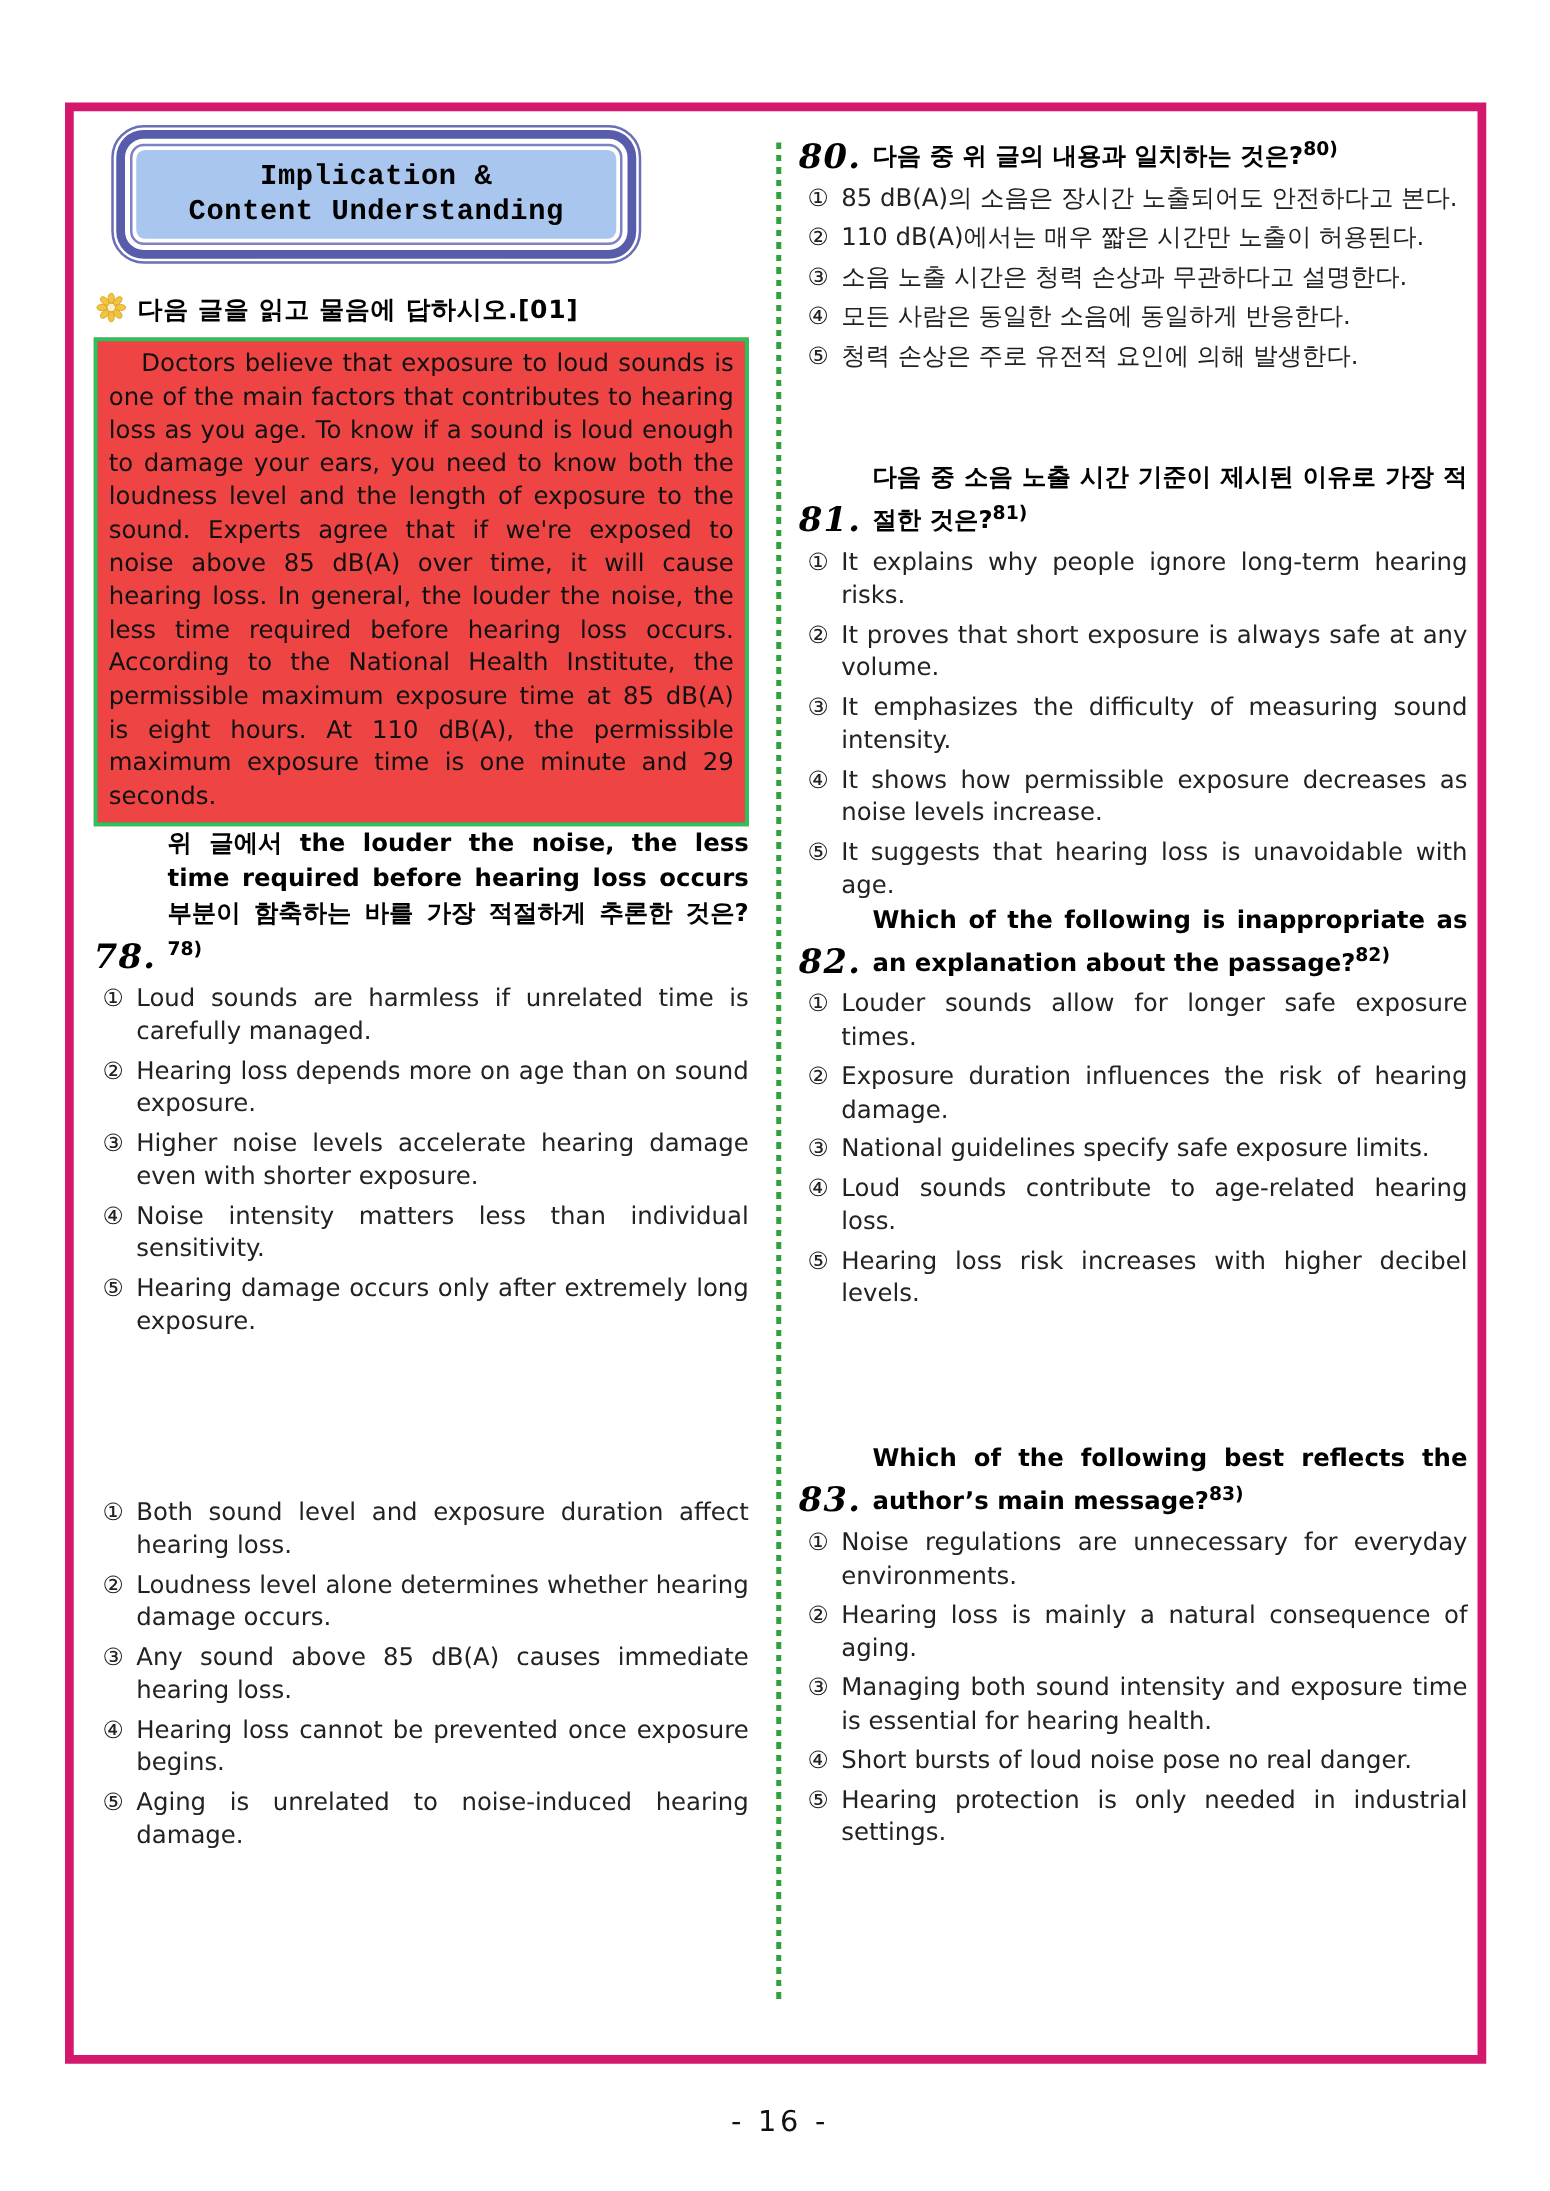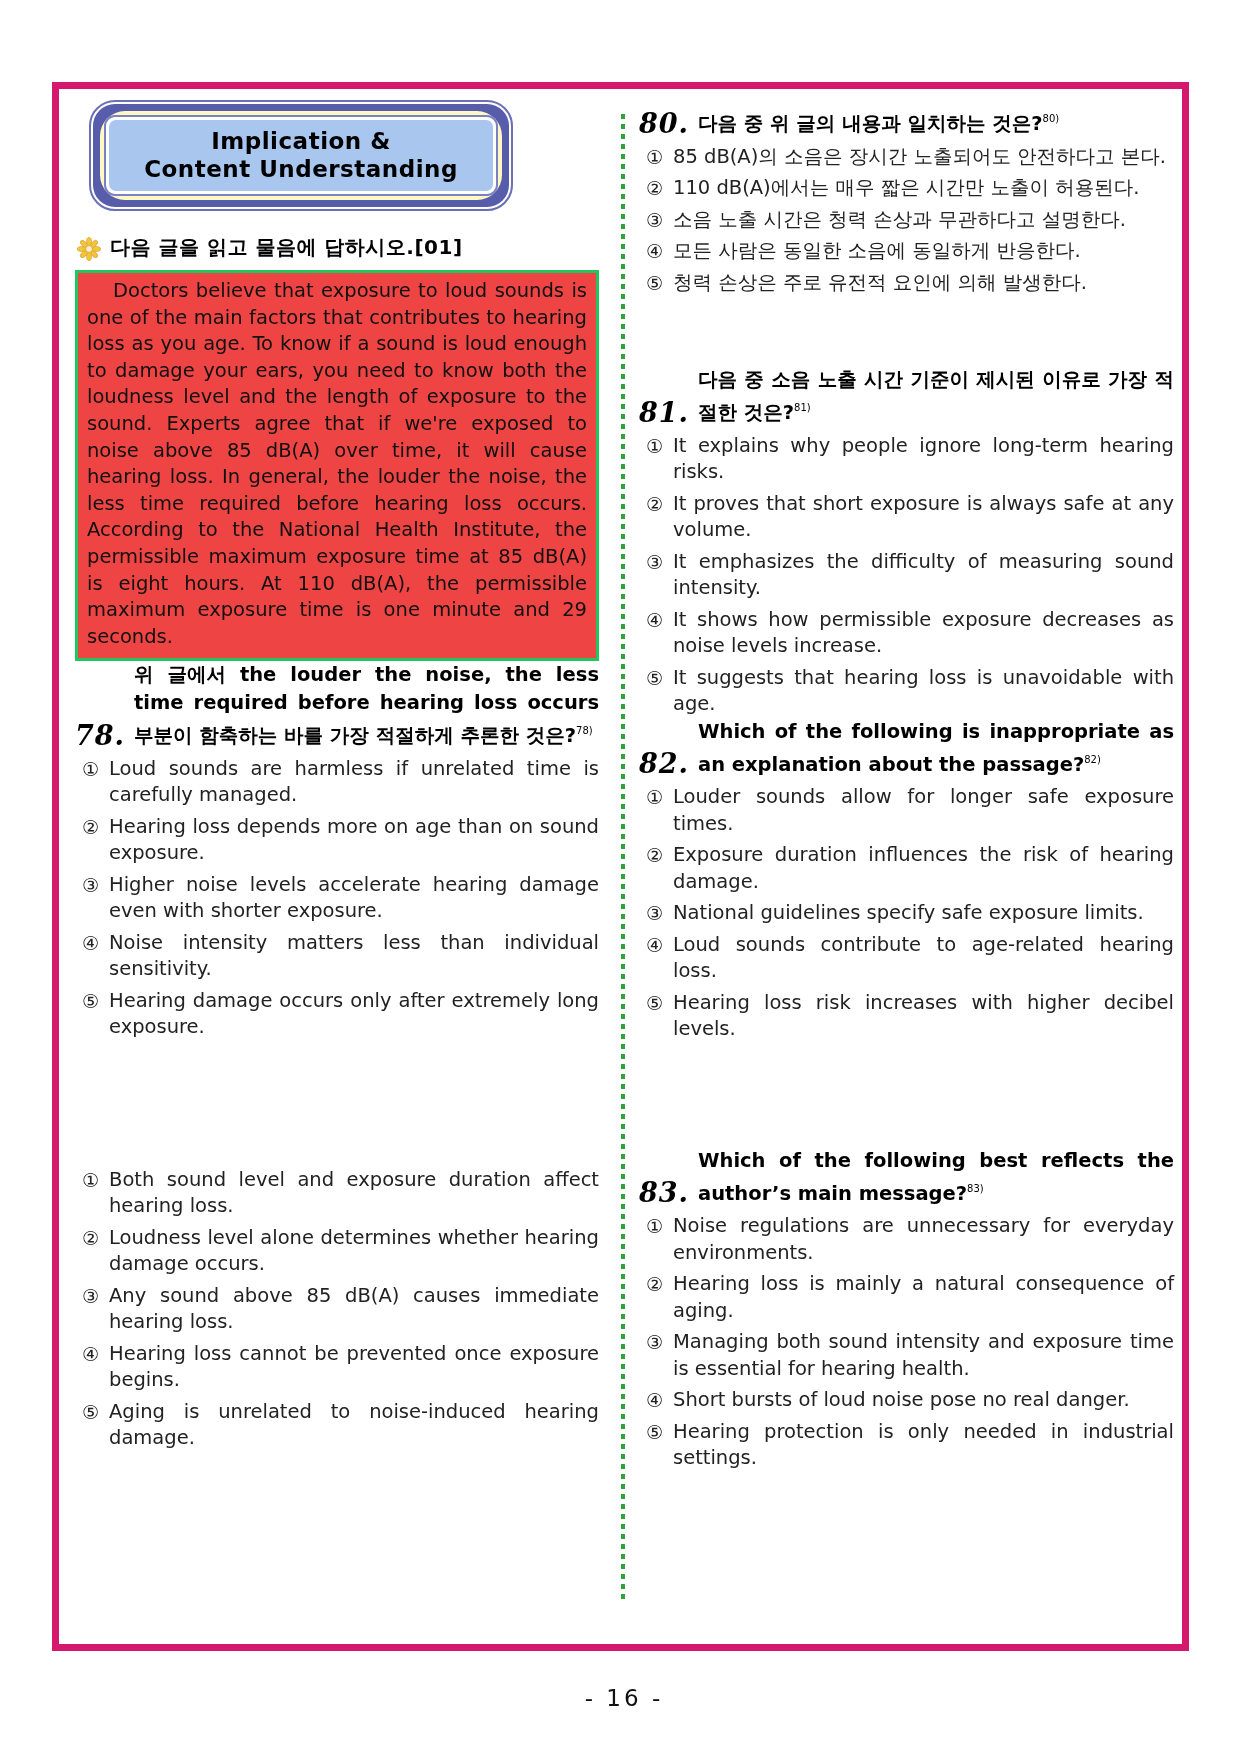--- a/index.html
+++ b/index.html
@@ -19,28 +19,28 @@
   
   .col-left  { position:absolute; left:16px;  top:11px; width:524px; }
   .col-right { position:absolute; left:580px; top:16px; width:535px; }
   .separator {
     position:absolute; left:562px; top:25px; width:4px; height:1486px;
     background:repeating-linear-gradient(to bottom,#2fa23c 0 5px,transparent 5px 10px);
   }
   
   .badge { margin-left:14px; width:424px; border:2px solid #6a6fb6; border-radius:26px; padding:2px; background:#fff; }
   .badge-b2 { background:#575cab; border-radius:22px; padding:7px; }
-  .badge-b3 { background:#fef9c3; border-radius:25px; padding:4px; }
+  .badge-b3 { background:#ffffff; border-radius:15px; padding:4px;font-family:Liberation Mono, monospace; }
   .badge-b4 { border:2px solid #7b81c3; border-radius:11px; padding:3px; background:#fff; }
   .badge-fill { background:#a9c6ee; border-radius:7px; padding:7px 4px 8px 4px; text-align:center; }
   .badge-fill div {
     font-size:23px; font-weight:bold; color:#000; line-height:28px; letter-spacing:0.5px;
   }
   
-  .instruction { margin-top:23px; margin-left:2px; display:flex; align-items:flex-end; gap:9px; }
+  .instruction { margin-top:23px; margin-left:2px; display:flex; align-items:flex-start; gap:9px; }
   .instruction .itext { font-size:20px; font-weight:bold; color:#000; letter-spacing:0.5px; }
   .flower { width:24px; height:24px; flex:none; }
   
   .passage-box {
     margin-top:9px;
     border:3px solid #22c55e;
     padding:5px 9px 8px 9px;
     background:#ef4444;
   }
   .passage-box p {
@@ -60,21 +60,21 @@
     font-family:"DejaVu Serif","Liberation Serif",serif;
     font-style:italic; font-weight:bold;
     font-size:27px; line-height:29px;
     margin-right:9px; letter-spacing:1px; color:#000;
   }
   .q-prompt {
     flex:1;
     font-size:19.5px; font-weight:bold; line-height:28px;
     text-align:justify; color:#000;
   }
-  .q-prompt sup { font-size:10px; font-weight:normal; vertical-align:super; }
+  .q-prompt sup { font-size:15px; font-weight:bold; vertical-align:super; }
   .q-options { list-style:none; margin-top:6px; }
   .q-options li { display:flex; margin-top:5px; }
   .opt-marker { flex:none; width:34px; padding-left:7px; font-size:19px; line-height:26.5px; color:#222; }
   .opt-text  { flex:1; font-size:19.5px; line-height:26.5px; text-align:justify; color:#222; }
   
   .page-number {
     position:absolute; left:4px; width:100%; top:1685px;
     text-align:center; font-size:23px; color:#111; letter-spacing:3px;
   }
 </style>

